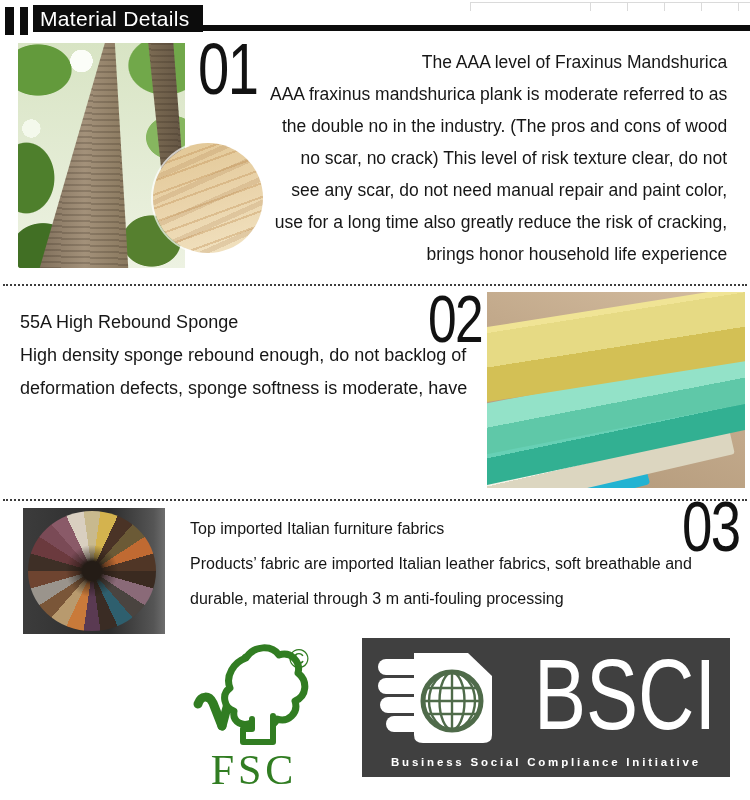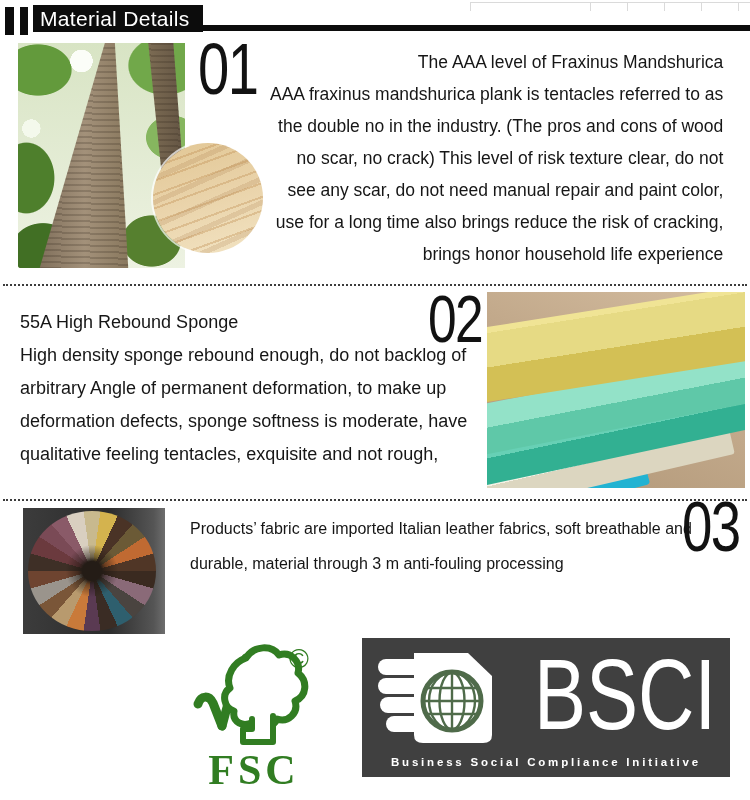--- a/index.html
+++ b/index.html
@@ -80,21 +80,21 @@
         #3e2f26 0 16deg,#6b3a3e 16deg 33deg,#7a4a56 33deg 49deg,#8a5a68 49deg 65deg,
         #d9cfc0 65deg 82deg,#c8b98e 82deg 98deg,#d4b34e 98deg 115deg,#4a3326 115deg 131deg,
         #6b5a36 131deg 147deg,#c06a32 147deg 164deg,#503626 164deg 180deg,#3a2a20 180deg 196deg,
         #8a6a78 196deg 213deg,#4a4440 213deg 229deg,#2e5f6e 229deg 245deg,#3a2c24 245deg 262deg,
         #5a3a52 262deg 278deg,#c97a3a 278deg 295deg,#b89a6e 295deg 311deg,#7a5638 311deg 327deg,
         #9a948c 327deg 344deg,#6e4430 344deg 360deg);}
 
   
   #fsc{left:188px;top:640px;width:132px;height:156px;}
   #fsc-label{position:absolute;left:0;top:106px;width:100%;text-align:center;
-    font-family:"Liberation Serif",serif;font-weight:bold;font-size:42px;
+    font-family:"Liberation Serif",serif;font-weight:normal;font-size:42px;
     letter-spacing:4px;color:#317d22;}
 
   
   #bsci{left:362px;top:638px;width:368px;height:139px;background:#404040;}
   #bsci-word{position:absolute;left:172px;top:8px;font-size:100px;line-height:96px;
     color:#fff;transform:scaleX(.78);transform-origin:left top;}
   #bsci-tag{position:absolute;left:6px;right:6px;bottom:9px;text-align:center;color:#fff;
     font-size:11.5px;font-weight:bold;letter-spacing:2.8px;white-space:nowrap;margin-top:16px;}
 </style>
 </head>
@@ -115,52 +115,51 @@
   <div class="abs art-v" style="left:738px"></div>
 
   <div class="abs" id="tree">
     <div class="trunk" id="trunk1"></div>
     <div class="trunk" id="trunk2"></div>
   </div>
   <div class="abs" id="wood"></div>
   <div class="abs bignum" id="n1">01</div>
   <div class="abs txt" id="s1t">
     <div class="line">The AAA level of Fraxinus Mandshurica</div>
-    <div class="line">AAA fraxinus mandshurica plank is tentacles referred to as</div>
+    <div class="line">AAA fraxinus mandshurica plank is moderate referred to as</div>
     <div class="line">the double no in the industry. (The pros and cons of wood</div>
     <div class="line">no scar, no crack) This level of risk texture clear, do not</div>
     <div class="line">see any scar, do not need manual repair and paint color,</div>
-    <div class="line">use for a long time also brings reduce the risk of cracking,</div>
+    <div class="line">use for a long time also greatly reduce the risk of cracking,</div>
     <div class="line">brings honor household life experience</div>
   </div>
 
   <div class="abs dots" id="dots1"></div>
 
   <div class="abs txt" id="s2t">
     <div class="line">55A High Rebound Sponge</div>
     <div class="line">High density sponge rebound enough, do not backlog of</div>
-    <div class="line">arbitrary Angle of permanent deformation, to make up</div>
     <div class="line">deformation defects, sponge softness is moderate, have</div>
-    <div class="line">qualitative feeling tentacles, exquisite and not rough,</div>
   </div>
   <div class="abs bignum" id="n2">02</div>
   <div class="abs" id="sponge">
     <div class="slab" id="sl-b"></div>
     <div class="slab" id="sl-w"></div>
     <div class="slab" id="sl-t2"></div>
     <div class="slab" id="sl-t1"></div>
     <div class="slab" id="sl-y"></div>
   </div>
 
   <div class="abs dots" id="dots2"></div>
 
   <div class="abs" id="fabric">
     <div id="fan"></div>
   </div>
   <div class="abs txt" id="s3t">
+    <div class="line">Top imported Italian furniture fabrics</div>
     <div class="line">Products’ fabric are imported Italian leather fabrics, soft breathable and</div>
     <div class="line">durable, material through 3 m anti-fouling processing</div>
   </div>
   <div class="abs bignum" id="n3">03</div>
 
   <div class="abs" id="fsc">
     <svg width="132" height="108" viewBox="0 0 132 108">
       <g fill="none" stroke="#317d22" stroke-linecap="round" stroke-linejoin="round">
         <path d="M10,64 C13,55 21,55 25,63 L34,86" stroke-width="9"></path>
         <path d="M34,86 C41,60 47,35 58,18" stroke-width="9"></path>

